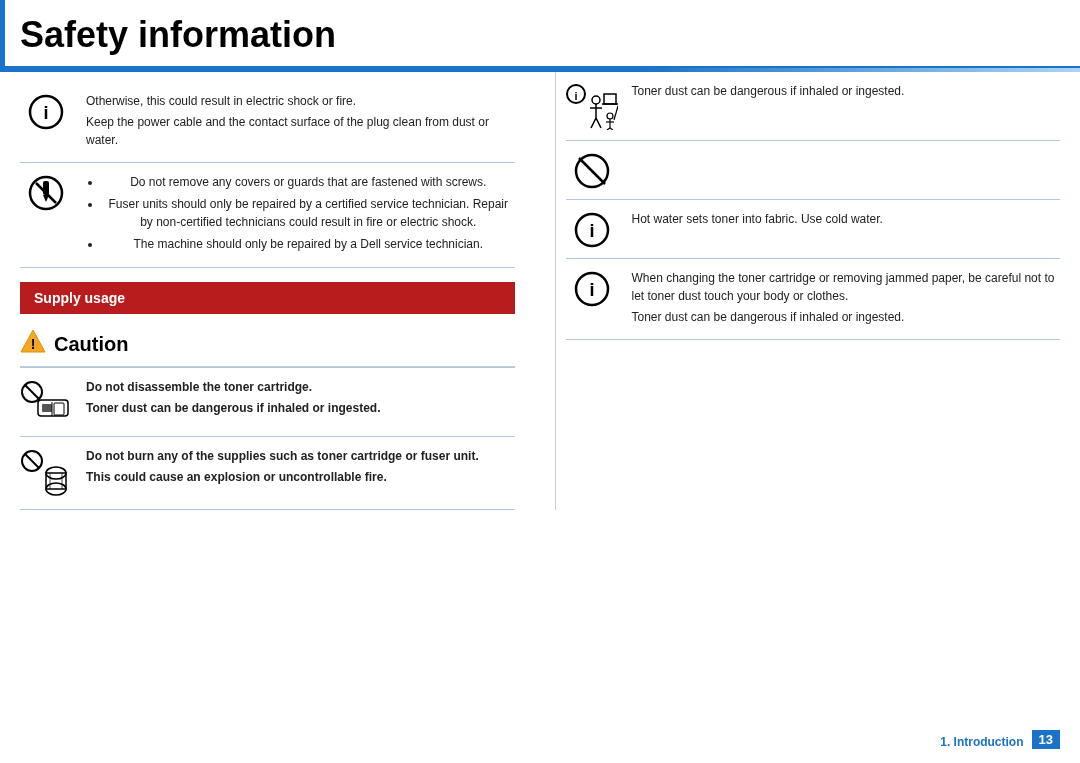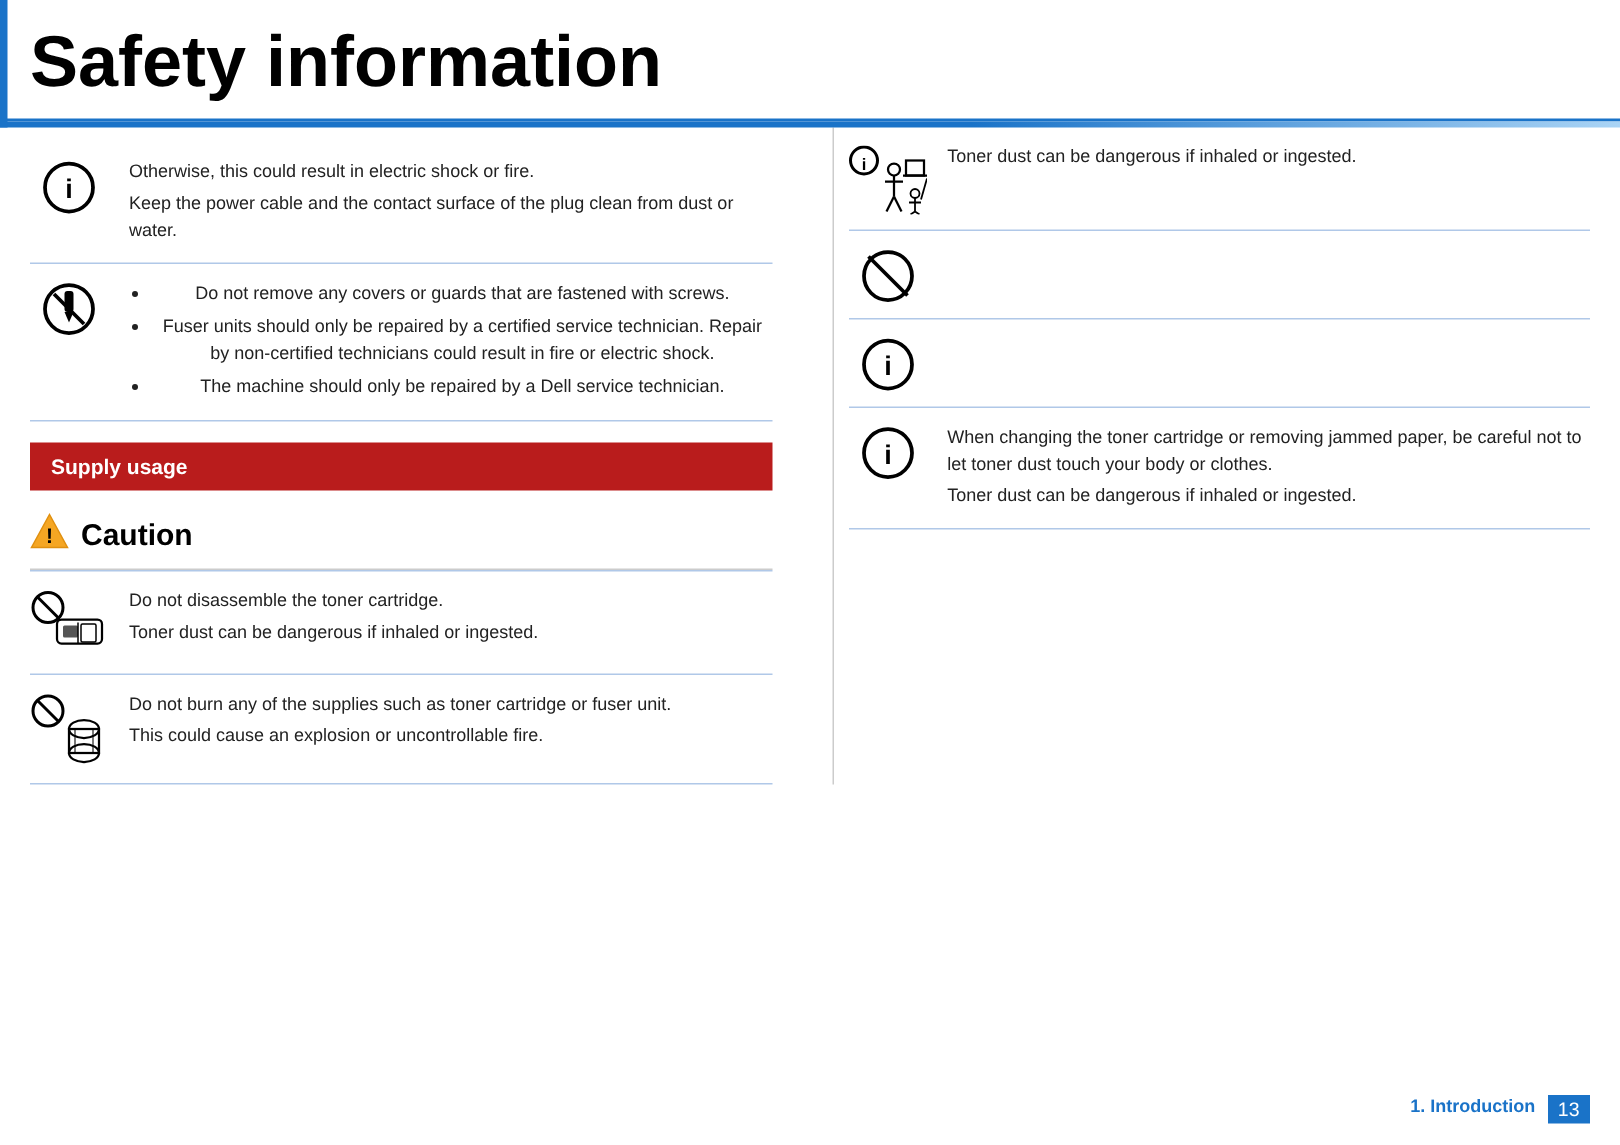--- a/index.html
+++ b/index.html
@@ -7,21 +7,21 @@
       font-family: Arial, sans-serif;
       font-size: 12px;
       background: #fff;
       color: #222;
       width: 1080px;
       min-height: 763px;
       position: relative;
     }
 
     .page-title {
-      font-size: 48px;
+      font-size: 36px;
       font-weight: 900;
       color: #000;
       padding: 14px 20px 10px 20px;
       border-bottom: 2px solid #1a73c8;
       margin-bottom: 0;
     }
 
     .main-content {
       display: flex;
       flex-direction: row;
@@ -109,35 +109,35 @@
       color: #f5a623;
       font-size: 22px;
     }
 
     
     .page-footer {
       position: absolute;
       bottom: 14px;
       right: 20px;
       display: flex;
-      align-items: flex-start;
+      align-items: flex-end;
       gap: 8px;
       font-size: 12px;
       color: #222;
     }
 
     .page-footer .chapter-label {
       font-weight: bold;
       color: #1a73c8;
     }
 
     .page-footer .page-num {
       background: #1a73c8;
       color: #fff;
-      font-weight: normal;
+      font-weight: bold;
       padding: 2px 7px;
       font-size: 13px;
     }
 
     .top-blue-bar {
       height: 4px;
       background: linear-gradient(to right, #1a73c8 60%, #aad4f5 100%);
       margin-bottom: 0;
     }
 
@@ -149,20 +149,21 @@
       position: absolute;
       left: 0;
       top: 0;
       bottom: 0;
       width: 5px;
       background: #1a73c8;
     }
 
     .supply-caution-area {
       margin-top: 0;
+      font-weight: bold;
     }
 
     .right-col .info-row {
       border-bottom: 1px solid #b0c8e8;
     }
 
     .divider-line {
       border: none;
       border-top: 1px solid #b0c8e8;
       margin: 0;
@@ -317,20 +318,21 @@
     </div>
 
     <div class="info-row">
       <div class="icon-cell">
         <svg width="36" height="36" viewBox="0 0 36 36">
           <circle cx="18" cy="18" r="16" fill="none" stroke="#000" stroke-width="2.5"></circle>
           <text x="18" y="25" text-anchor="middle" font-size="18" font-weight="bold" font-family="Arial" fill="#000">i</text>
         </svg>
       </div>
       <div class="text-cell">
+        <p>Hot water sets toner into fabric. Use cold water.</p>
       </div>
     </div>
 
     <div class="info-row">
       <div class="icon-cell">
         <svg width="36" height="36" viewBox="0 0 36 36">
           <circle cx="18" cy="18" r="16" fill="none" stroke="#000" stroke-width="2.5"></circle>
           <text x="18" y="25" text-anchor="middle" font-size="18" font-weight="bold" font-family="Arial" fill="#000">i</text>
         </svg>
       </div>

